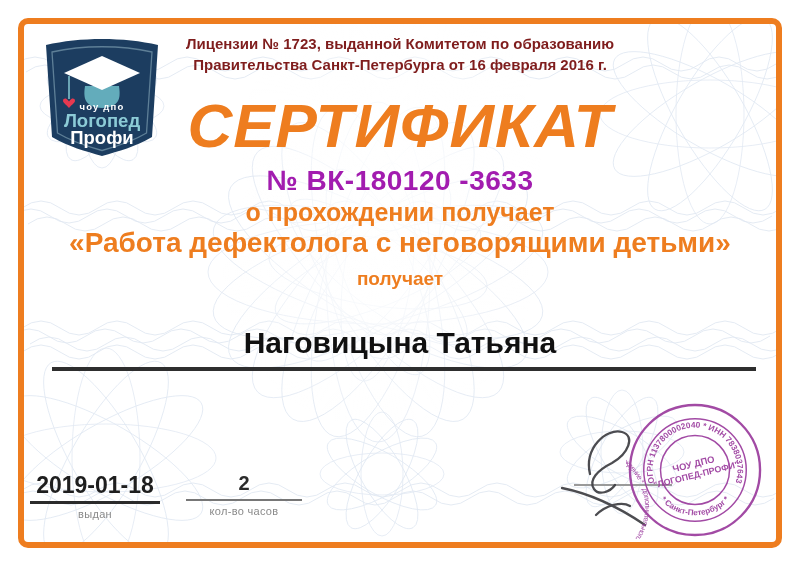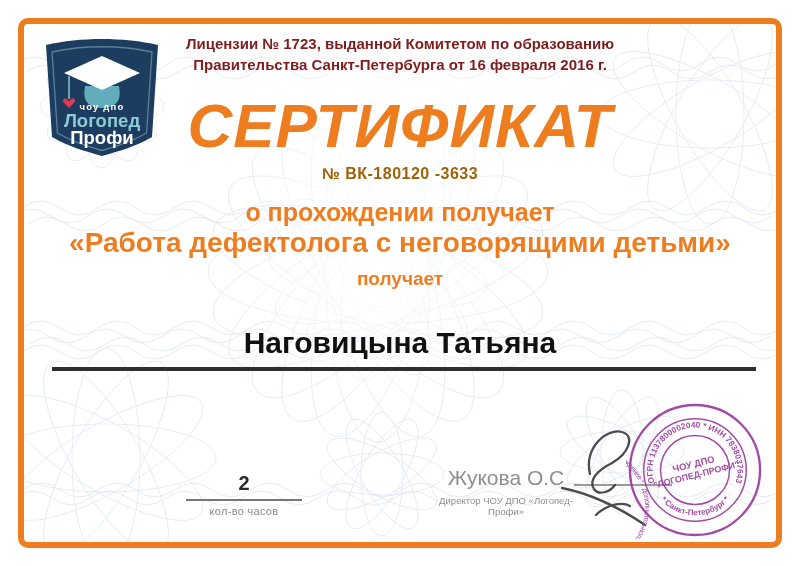--- a/index.html
+++ b/index.html
@@ -9,21 +9,21 @@
 
   .frame { position:absolute; left:18px; top:18px; right:18px; bottom:18px;
            border:6px solid #EE7D1F; border-radius:10px; z-index:3; pointer-events:none; }
 
   .guilloche { position:absolute; left:22px; top:22px; z-index:0; }
 
   .abs { position:absolute; left:0; right:0; text-align:center; }
 
   .license { top:33px; color:#7f1d1d; font-weight:bold; font-size:15px; line-height:21px; z-index:2; }
   .title   { top:90px; color:#EE7D1F; font-weight:bold; font-size:62px; letter-spacing:1px; z-index:2;font-style:italic; }
-  .cert-no { top:165px; color:#a16207; font-weight:bold; font-size:16px; letter-spacing:.5px; z-index:2; }
+  .cert-no { top:165px; color:#a21caf; font-weight:bold; font-size:28px; letter-spacing:.5px; z-index:2; }
   .about   { top:198px; color:#EE7D1F; font-weight:bold; font-size:25px; z-index:2; }
   .webinar { top:227px; color:#EE7D1F; font-weight:bold; font-size:28px; z-index:2; }
   .receives{ top:268px; color:#EE7D1F; font-weight:bold; font-size:19px; z-index:2; }
   .name    { top:326px; color:#101010; font-weight:bold; font-size:30px; z-index:2; }
   .name-line { position:absolute; left:52px; top:367px; width:704px; height:4px;
                background:#2E2E2E; z-index:2; }
 
   .issued { position:absolute; left:30px; top:472px; width:130px; text-align:center; z-index:2; }
   .issued .date { font-size:23px; font-weight:bold; color:#1E1E1E; }
   .issued .uline { height:3px; background:#2B2B2B; margin-top:2px; }
@@ -156,31 +156,32 @@
   </div>
 
   <div class="abs title">СЕРТИФИКАТ</div>
   <div class="abs cert-no">№ ВК-180120 -3633</div>
   <div class="abs about">о прохождении получает</div>
   <div class="abs webinar">«Работа дефектолога с неговорящими детьми»</div>
   <div class="abs receives">получает</div>
   <div class="abs name">Наговицына Татьяна</div>
   <div class="name-line"></div>
 
+  <div class="issued">
+    <div class="date">2019-01-18</div>
+    <div class="uline"></div>
+    <div class="small-label">выдан</div>
+  </div>
 
   <div class="hours">
     <div class="val">2</div>
     <div class="uline"></div>
     <div class="small-label">кол-во часов</div>
   </div>
 
-  <div class="director">
-    <div class="dname">Жукова О.С</div>
-    <div class="dtitle">Директор ЧОУ ДПО «Логопед-Профи»</div>
-  </div>
   <div class="sig-line"></div>
 
   <svg class="signature" width="130" height="125" viewBox="0 0 130 125">
     <g fill="none" stroke="#3D3D42" stroke-width="2.3" stroke-linecap="round" opacity="0.92">
       <path d="M42,62 C36,36 58,16 74,20 C88,24 80,42 64,51 C50,58 40,68 46,77 C51,84 62,80 67,73"></path>
       <path d="M14,76 C44,82 72,96 97,113"></path>
       <path d="M48,103 C58,93 74,89 82,94"></path>
     </g>
   </svg>
 

